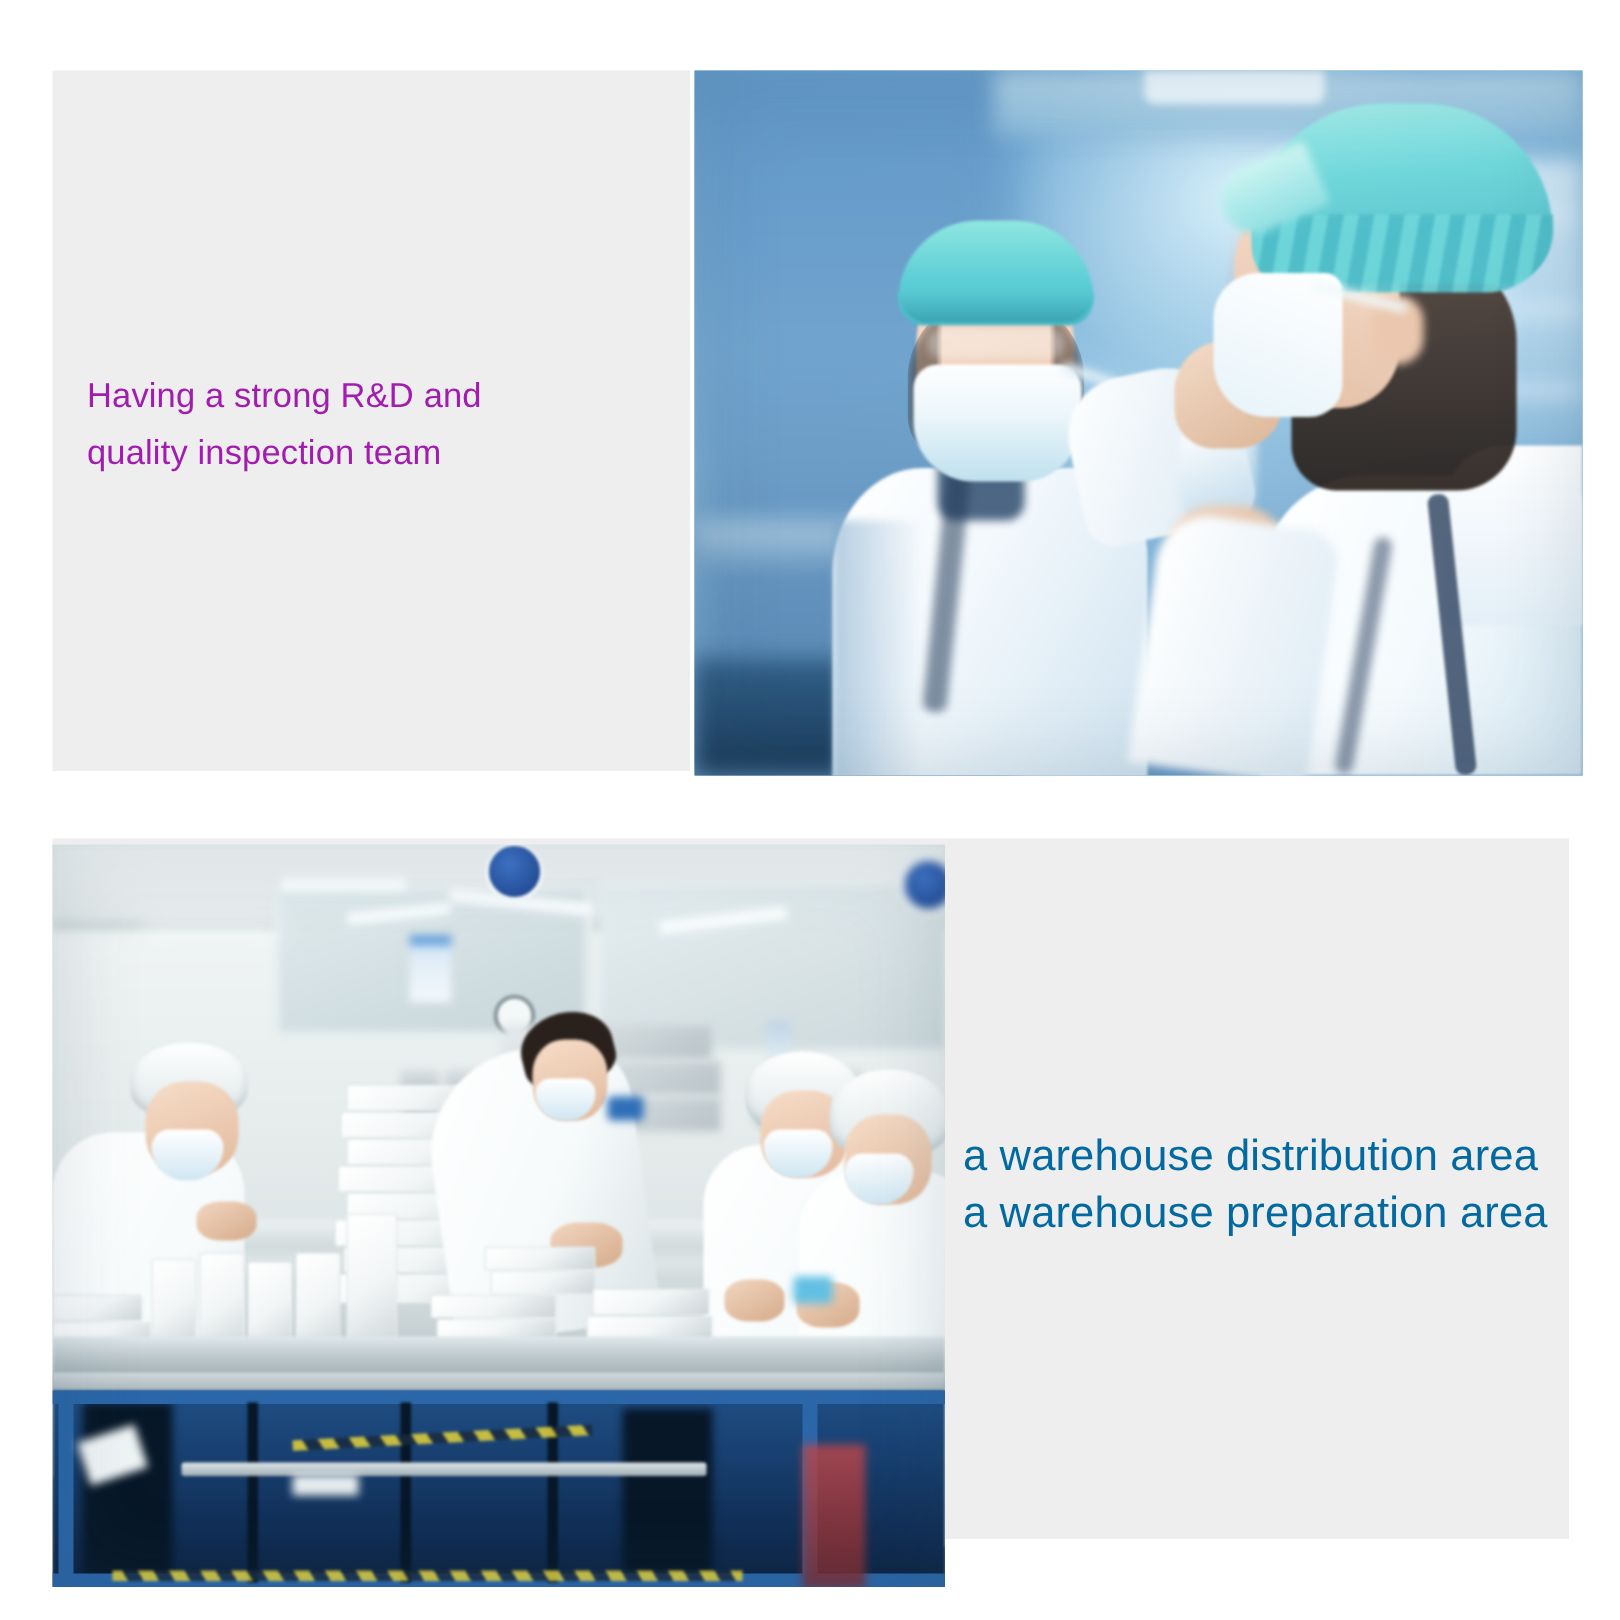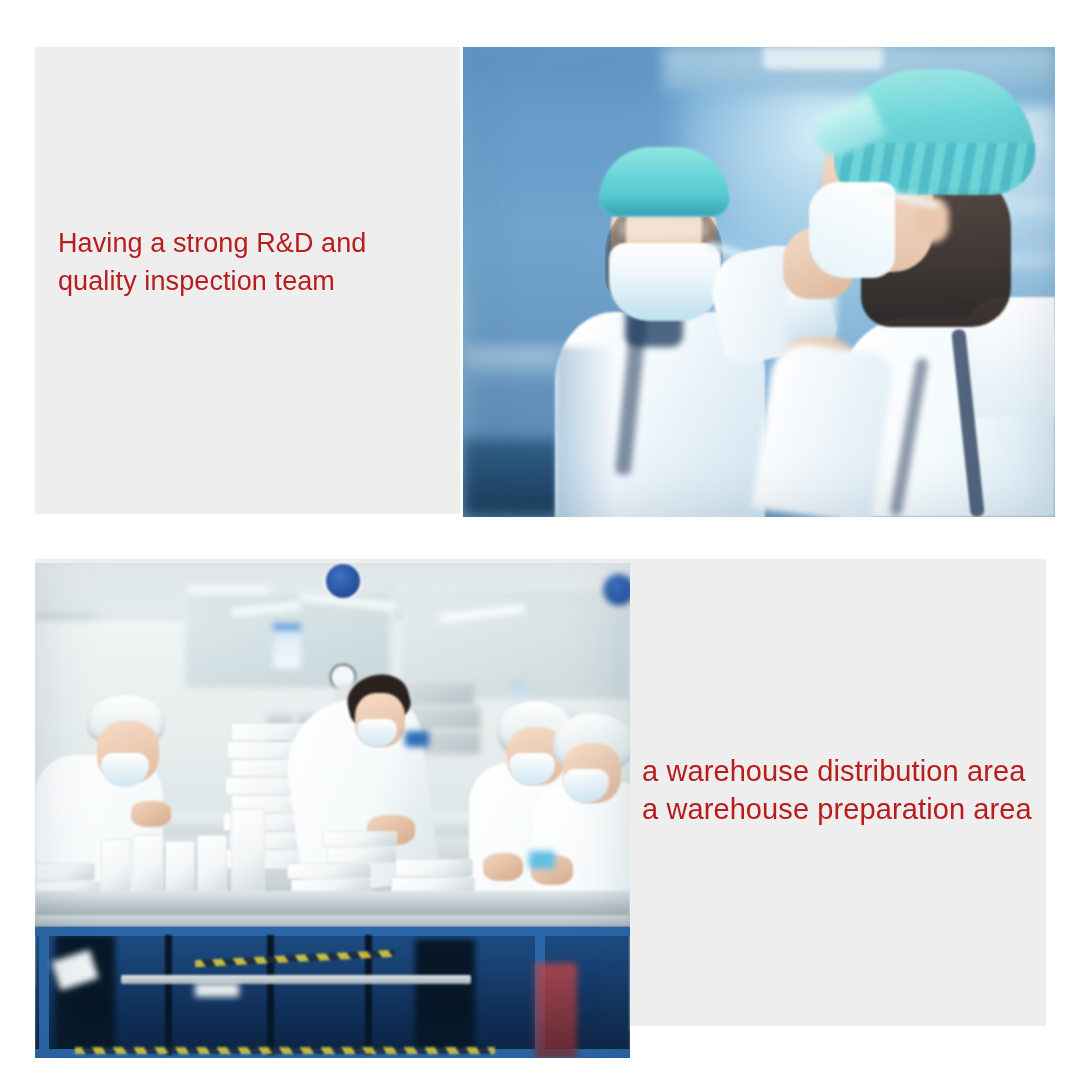--- a/index.html
+++ b/index.html
@@ -12,42 +12,42 @@
   }
   .page{ position:relative; width:1080px; height:1080px; background:#fff; }
 
   
   .section-top{ position:absolute; left:0; top:0; width:1080px; height:530px; }
   .panel-top-gray{
     position:absolute; left:35px; top:47px; width:425px; height:467px;
     background:#eeeeee;
   }
   .caption-top{
-    position:absolute; left:58px; top:224px; width:400px;
-    font-size:27px; line-height:38px; color:#b91c1c;
+    position:absolute; left:58px; top:244px; width:400px;
+    font-size:23px; line-height:38px; color:#a21caf;
     letter-spacing:0.1px; font-weight:400; white-space:pre-line;
   }
   .photo-top{
     position:absolute; left:463px; top:47px; width:592px; height:470px;
     overflow:hidden; background:#5d9ecb;
   }
 
   
   .section-bot{ position:absolute; left:0; top:530px; width:1080px; height:550px; }
   .panel-bot-gray{
     position:absolute; left:35px; top:29px; width:1011px; height:467px;
     background:#eeeeee;
   }
   .photo-bot{
     position:absolute; left:35px; top:33px; width:595px; height:495px;
     overflow:hidden; background:#c9cfd2;
   }
   .caption-bot{
     position:absolute; left:642px; top:222px; width:400px;
-    font-size:29px; line-height:38px; color:#b91c1c;
+    font-size:29px; line-height:38px; color:#0369a1;
     letter-spacing:0.1px; font-weight:400; white-space:pre-line;
   }
 
   
   .ph{ position:absolute; }
   .blur1{ filter:blur(1.2px); }
   .blur2{ filter:blur(3px); }
   .blur3{ filter:blur(7px); }
   .blur4{ filter:blur(14px); }
 

